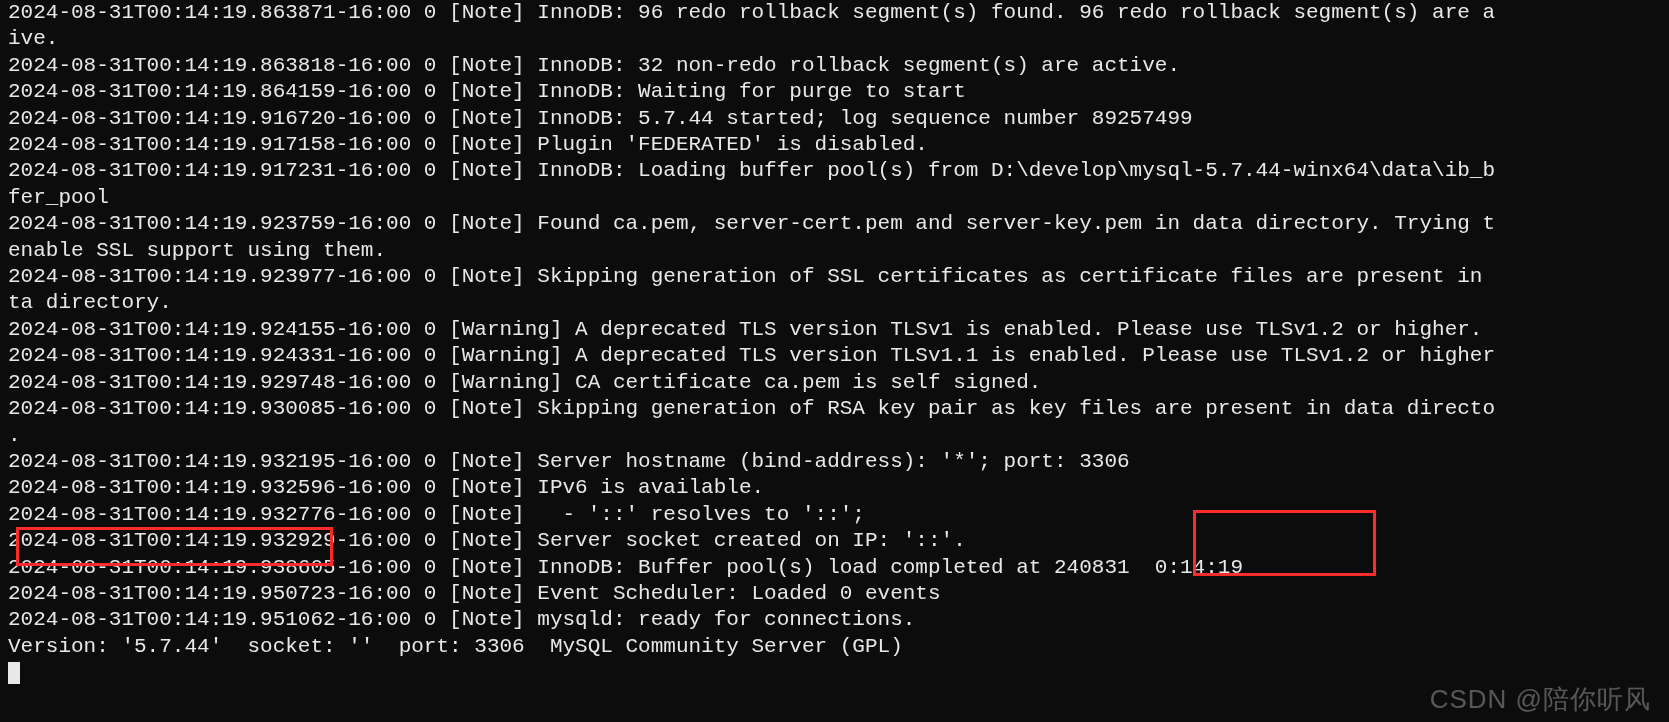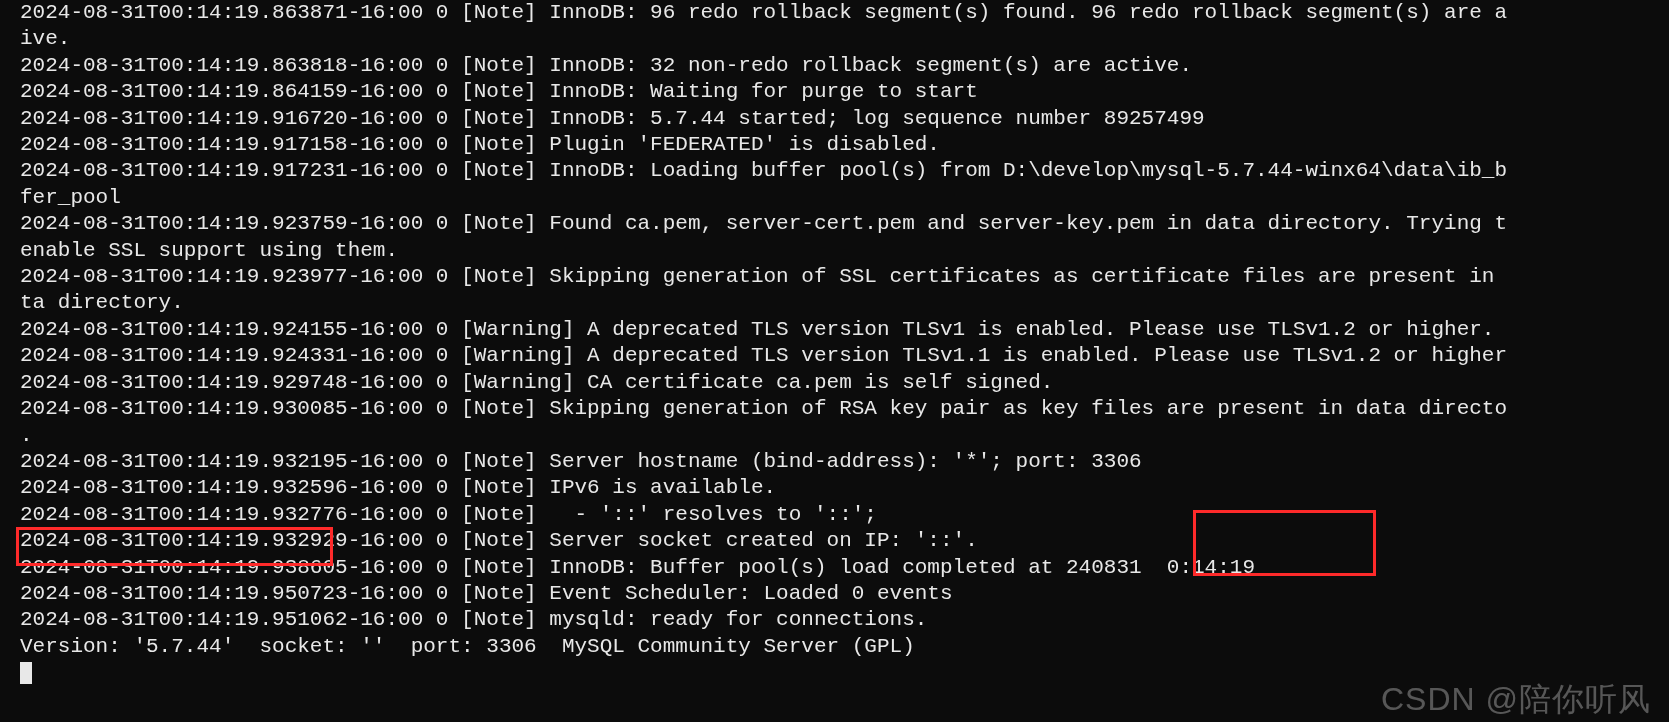--- a/index.html
+++ b/index.html
@@ -18,21 +18,21 @@
     background: #0c0c0c;
     color: #e8e8e8;
     font-size: 21px;
     line-height: 26.4px;
     letter-spacing: 0px;
     box-sizing: border-box;
     padding-top: 0px;
   }
   pre.log {
     margin: 0;
-    padding: 0 0 0 20px;
+    padding: 0 0 0 8px;
     white-space: pre-wrap;
     word-break: break-all;
     font-family: inherit;
     font-weight: 500;
   }
   .cursor {
     display: inline-block;
     width: 12px;
     height: 22px;
     background: #e8e8e8;
@@ -42,21 +42,21 @@
   .hl {
     position: absolute;
     border: 3px solid #ff2a2a;
     box-sizing: border-box;
     pointer-events: none;
   }
   .watermark {
     position: absolute;
     right: 18px;
     bottom: 10px;
-    font-size: 32px;
+    font-size: 26px;
     color: rgba(230,230,230,0.35);
     font-family: "Microsoft YaHei", "PingFang SC", sans-serif;
     letter-spacing: 1px;
     pointer-events: none;
   }
 </style>
 </head>
 <body>
 
 <div class="terminal">

